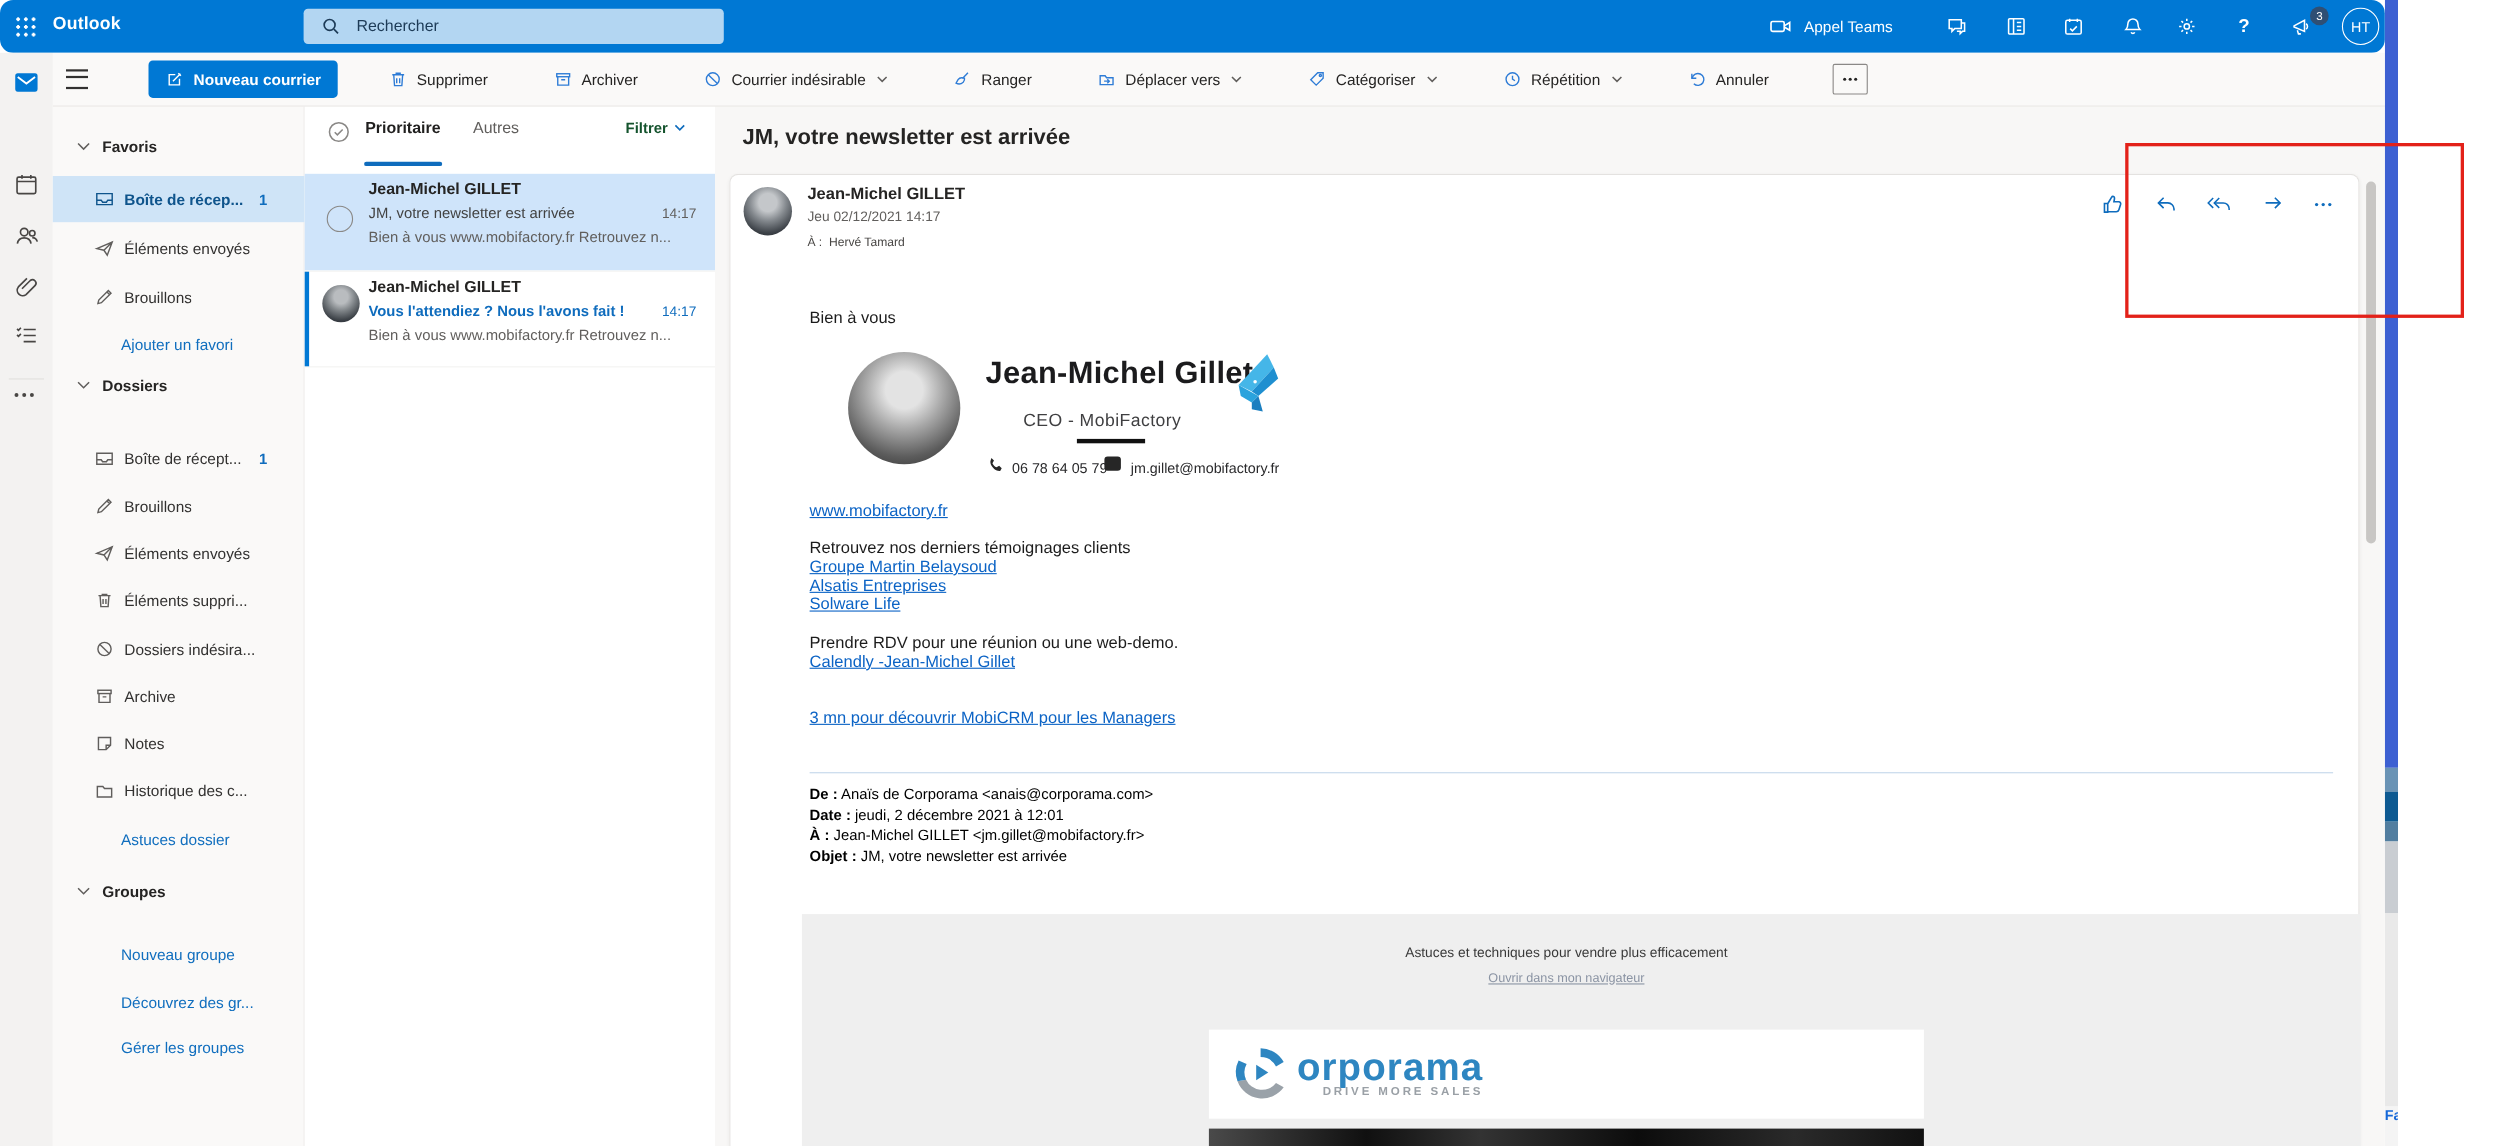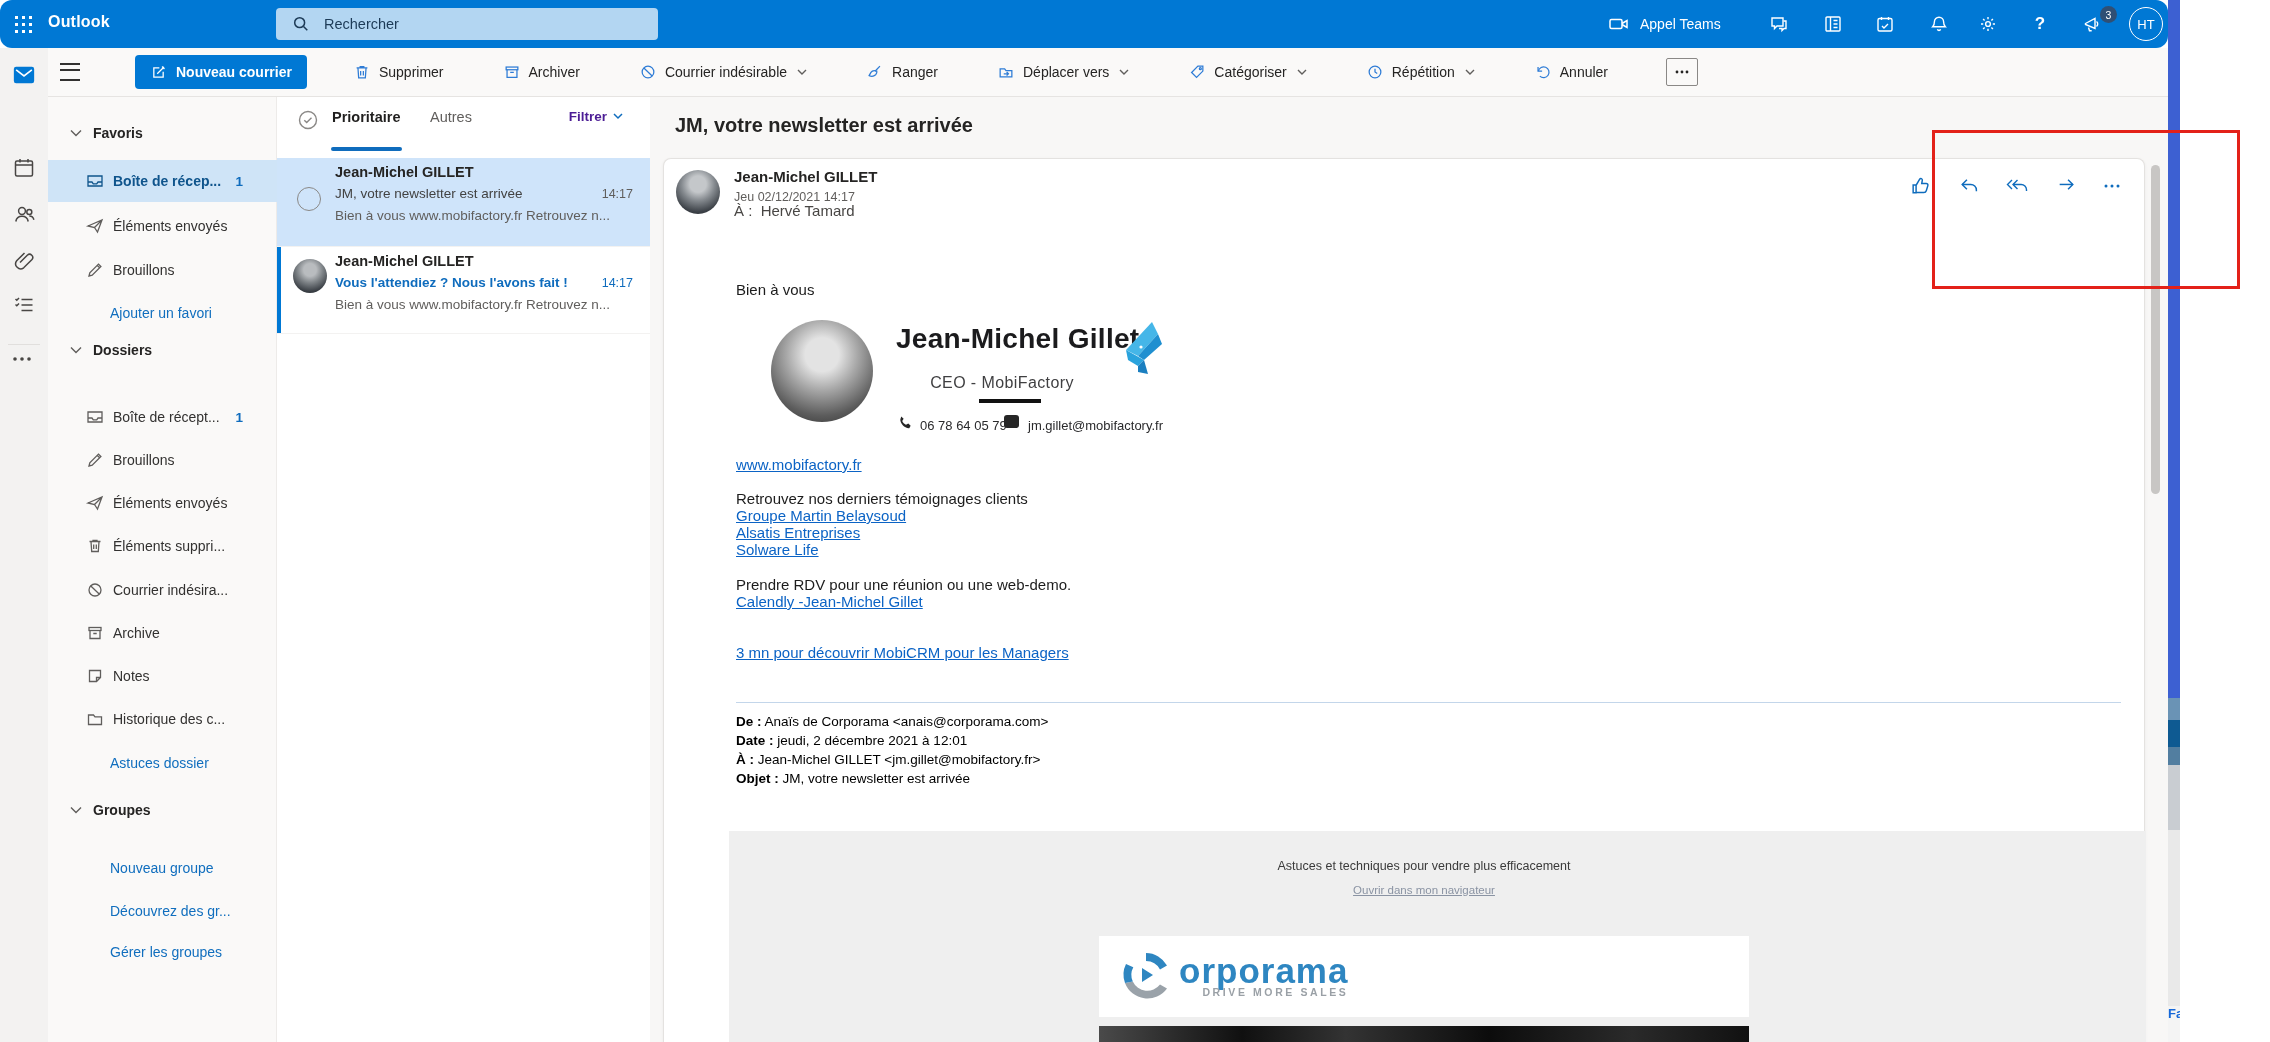--- a/index.html
+++ b/index.html
@@ -56,21 +56,21 @@
   .frow .lbl{white-space:nowrap;overflow:hidden;}
 
   
   .list{position:absolute;left:277px;top:97px;width:373px;height:945px;background:#fff;}
   .list-head{position:absolute;left:0;top:0;width:100%;height:58px;}
   .selall{position:absolute;left:20px;top:12px;cursor:pointer;}
   .tab{position:absolute;top:12px;font-size:14.5px;cursor:pointer;}
   .tab.active{left:55px;font-weight:700;color:#201f1e;}
   .tab.active::after{content:"";position:absolute;left:-1px;right:-1px;top:38px;height:4px;background:#0f6cbd;border-radius:2px;}
   .tab.other{left:153px;color:#605e5c;}
-  .filter{position:absolute;right:27px;top:12px;color:#4c1d95;font-size:13.5px;font-weight:700;display:flex;gap:6px;align-items:center;cursor:pointer;}
+  .filter{position:absolute;right:27px;top:12px;color:#14532d;font-size:13.5px;font-weight:700;display:flex;gap:6px;align-items:center;cursor:pointer;}
   .mrow{position:absolute;left:0;width:373px;height:88px;cursor:pointer;box-sizing:border-box;}
   .mrow.r1{top:61px;background:#cfe4fa;}
   .mrow.r2{top:149px;background:#fff;border-top:1px solid #f3f2f1;border-bottom:1px solid #f3f2f1;}
   .unreadbar{position:absolute;left:0;top:0;width:4px;height:100%;background:#0078d4;}
   .rdcircle{position:absolute;left:20px;top:29px;width:24px;height:24px;border:1.5px solid #8a8886;border-radius:50%;box-sizing:border-box;}
   .mava{position:absolute;left:16px;top:12px;width:34px;height:34px;border-radius:50%;
         background:radial-gradient(circle at 50% 32%,#b9bcbf 0 22%,#7e8387 45%,#3a3f45 75%,#22262b 100%);}
   .ml1{position:absolute;left:58px;top:6px;font-size:14.5px;font-weight:700;color:#252423;}
   .ml2{position:absolute;left:58px;top:28px;font-size:13.5px;color:#424242;width:255px;white-space:nowrap;overflow:hidden;}
   .ml3{position:absolute;left:58px;top:50px;font-size:13.5px;color:#605e5c;width:280px;white-space:nowrap;overflow:hidden;}
@@ -83,21 +83,21 @@
   .subject{position:absolute;left:25px;top:17px;font-size:20px;font-weight:700;color:#252423;}
   .card{position:absolute;left:13px;top:61px;width:1482px;height:884px;background:#fff;
         border:1px solid #e4e2e0;border-bottom:none;border-radius:8px 8px 0 0;box-sizing:border-box;
         box-shadow:0 1.6px 3.6px rgba(0,0,0,.06);}
   .actions{position:absolute;top:16px;right:24px;display:flex;gap:27px;align-items:center;}
   .actions .a{cursor:pointer;}
   .sender-ava{position:absolute;left:12px;top:11px;width:44px;height:44px;border-radius:50%;
         background:radial-gradient(circle at 50% 32%,#c4c7ca 0 22%,#84898e 45%,#3c4147 75%,#24282d 100%);}
   .sname{position:absolute;left:70px;top:9px;font-size:15px;font-weight:700;color:#252423;}
   .sdate{position:absolute;left:70px;top:31px;font-size:12.5px;color:#605e5c;}
-  .sto{position:absolute;left:70px;top:43px;font-size:15px;color:#484644;}
+  .sto{position:absolute;left:70px;top:56px;font-size:11px;color:#484644;}
   .body{position:absolute;left:72px;top:122px;width:1400px;font-size:15px;color:#1c1c1c;line-height:17px;}
   .body a{color:#0b63c5;text-decoration:underline;cursor:pointer;}
   .sig{position:relative;height:128px;margin-top:22px;}
   .sig-photo{position:absolute;left:35px;top:0;width:102px;height:102px;border-radius:50%;
         background:radial-gradient(circle at 50% 34%,#e3e3e3 0 20%,#a8a8a8 42%,#5c5c5c 72%,#2b2b2b 100%);}
   .sig-name{position:absolute;left:160px;top:10px;font-size:28px;font-weight:700;color:#1b1b1d;letter-spacing:.3px;}
   .sig-bird{position:absolute;left:372px;top:-6px;}
   .sig-title{position:absolute;left:160px;top:54px;width:212px;text-align:center;font-size:16px;color:#3f3f41;letter-spacing:.4px;}
   .sig-bar{position:absolute;left:243px;top:79px;width:62px;height:4px;background:#111;}
   .sig-tel-ic{position:absolute;left:162px;top:95px;}
@@ -422,21 +422,21 @@
       <svg width="20" height="20" viewBox="0 0 20 20" fill="none" stroke="#605e5c" stroke-width="1.3">
           <path d="M4.5 5.5h11M8 5.5V4.5h4v1M6 5.5l.7 10h6.6l.7-10M8.7 8.5v4.5M11.3 8.5v4.5"></path>
         </svg>
       <span class="lbl">Éléments suppri...</span>
     </div>
     <div class="frow" style="top:472px">
       <svg width="20" height="20" viewBox="0 0 20 20" fill="none" stroke="#605e5c" stroke-width="1.3">
           <circle cx="10" cy="10" r="6"></circle>
           <path d="M5.8 6l8.4 8"></path>
         </svg>
-      <span class="lbl">Courrier indésira...</span>
+      <span class="lbl">Dossiers indésira...</span>
     </div>
     <div class="frow" style="top:515px">
       <svg width="20" height="20" viewBox="0 0 20 20" fill="none" stroke="#605e5c" stroke-width="1.3">
           <rect x="4" y="4.5" width="12" height="3"></rect>
           <path d="M5 7.5V15.5h10V7.5M8.3 10.5h3.4"></path>
         </svg>
       <span class="lbl">Archive</span>
     </div>
     <div class="frow" style="top:558px">
       <svg width="20" height="20" viewBox="0 0 20 20" fill="none" stroke="#605e5c" stroke-width="1.3">

